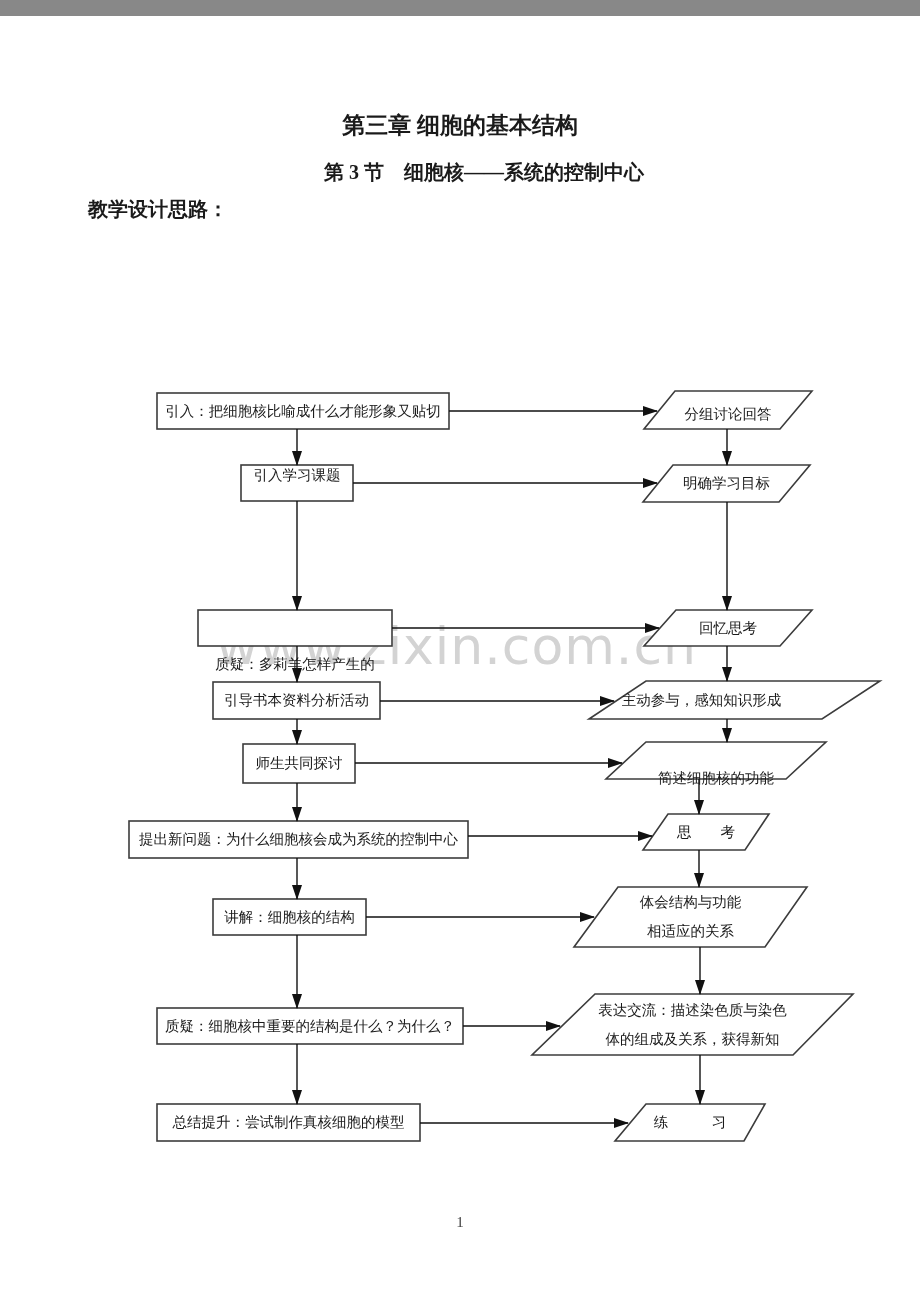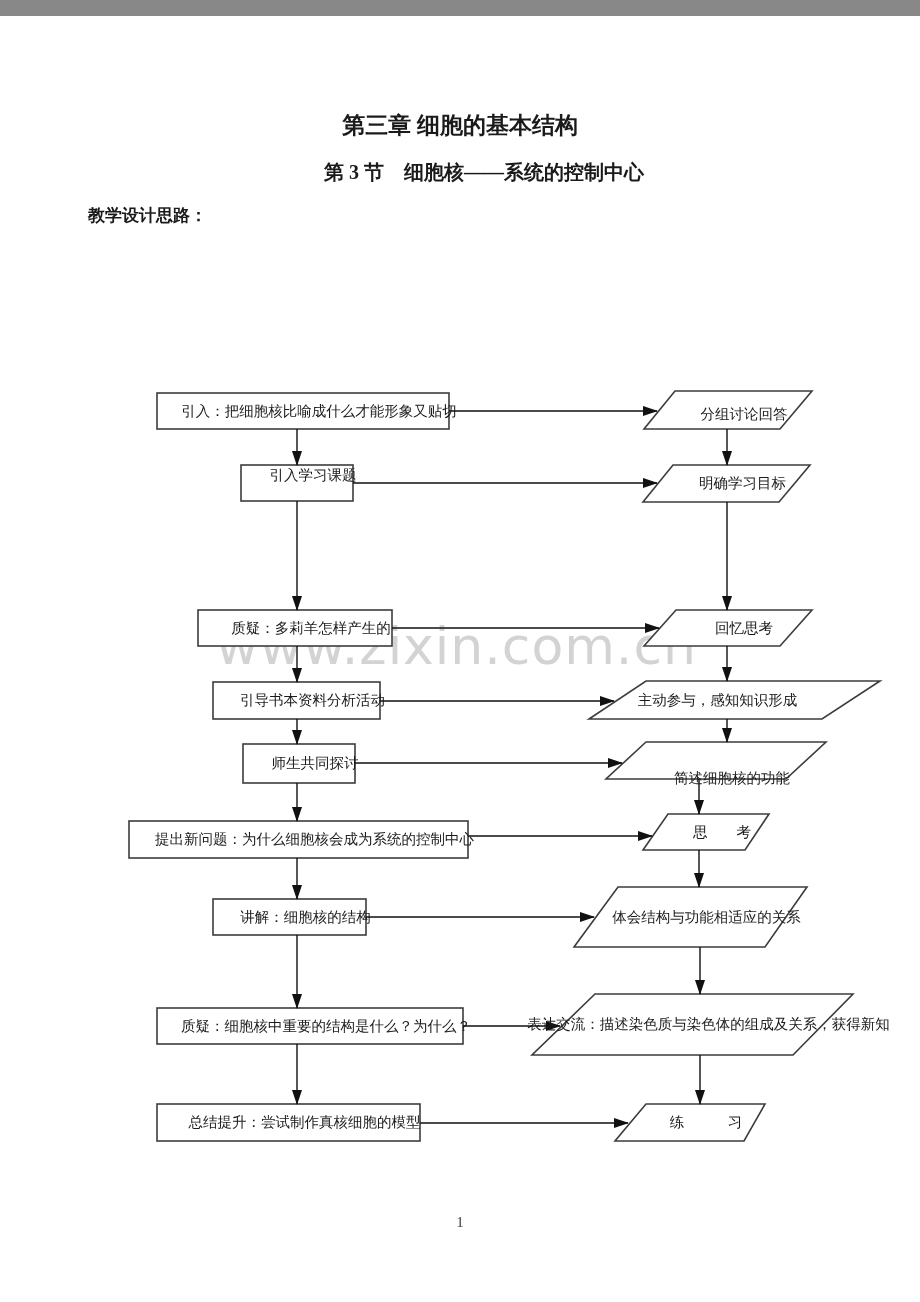--- a/index.html
+++ b/index.html
@@ -10,40 +10,40 @@
   }
   .doc-title {
     position:absolute; top:94px; left:0; width:100%; margin:0;
     text-align:center; font-size:23px; font-weight:bold;
   }
   .doc-subtitle {
     position:absolute; top:143px; left:0; width:100%; margin:0;
     text-align:center; font-size:20px; font-weight:bold;padding-left:24px;
   }
   .sec-heading {
-    position:absolute; left:88px; top:188px;
-    font-size:17px; font-weight:bold;text-align:center;
+    position:absolute; left:88px; top:180px;
+    font-size:20px; font-weight:bold;text-align:center;
   }
   .body-par {
     position:absolute; left:88px; top:212px; width:745px; margin:0;
     font-size:16px; line-height:24.5px; text-align:justify; text-indent:2em;
   }
   .watermark {
     position:absolute; left:216px; top:600px; z-index:1;
     font-family:"DejaVu Sans","Liberation Sans",sans-serif;
     font-size:52px; color:#d3d3d3; letter-spacing:1px; white-space:nowrap;
   }
   svg.flow { position:absolute; left:0; top:0; z-index:2; }
   svg.flow rect, svg.flow polygon { fill:#ffffff; stroke:#3c3c3c; stroke-width:1.6; }
   svg.flow line { stroke:#111111; stroke-width:1.4; }
   .nl {
     position:absolute; z-index:3; display:flex; align-items:center; justify-content:center;
-    font-size:14.5px; white-space:nowrap; text-align:center;padding-left:16px;
+    font-size:14.5px; white-space:nowrap; text-align:center;
   }
-  .nl.two { line-height:29px; }
+  .nl.two { flex-direction:column; line-height:29px; }
   .page-num {
     position:absolute; top:1198px; left:0; width:100%;
     text-align:center; font-size:15px; color:#3f3f3f;
   }
 </style>
 </head>
 <body>
 
 <div class="page">
 
@@ -104,21 +104,21 @@
     <line x1="380" y1="685" x2="614" y2="685" marker-end="url(#ah)"></line>
     <line x1="355" y1="747" x2="622" y2="747" marker-end="url(#ah)"></line>
     <line x1="468" y1="820" x2="652" y2="820" marker-end="url(#ah)"></line>
     <line x1="366" y1="901" x2="594" y2="901" marker-end="url(#ah)"></line>
     <line x1="463" y1="1010" x2="560" y2="1010" marker-end="url(#ah)"></line>
     <line x1="420" y1="1107" x2="628" y2="1107" marker-end="url(#ah)"></line>
   </svg>
 
   <div class="nl" style="left:157px;top:377px;width:292px;height:36px">引入：把细胞核比喻成什么才能形象又贴切</div>
   <div class="nl" style="left:241px;top:449px;width:112px;height:20px">引入学习课题</div>
-  <div class="nl" style="left:198px;top:594px;width:194px;height:36px">质疑：多莉羊怎样产生的</div>
+  <div class="nl" style="left:198px;top:630px;width:194px;height:36px">质疑：多莉羊怎样产生的</div>
   <div class="nl" style="left:213px;top:666px;width:167px;height:37px">引导书本资料分析活动</div>
   <div class="nl" style="left:243px;top:728px;width:112px;height:39px">师生共同探讨</div>
   <div class="nl" style="left:129px;top:805px;width:339px;height:37px">提出新问题：为什么细胞核会成为系统的控制中心</div>
   <div class="nl" style="left:213px;top:883px;width:153px;height:36px">讲解：细胞核的结构</div>
   <div class="nl" style="left:157px;top:992px;width:306px;height:36px">质疑：细胞核中重要的结构是什么？为什么？</div>
   <div class="nl" style="left:157px;top:1088px;width:263px;height:37px">总结提升：尝试制作真核细胞的模型</div>
 
   <div class="nl" style="left:644px;top:375px;width:168px;height:46px">分组讨论回答</div>
   <div class="nl" style="left:643px;top:449px;width:167px;height:37px">明确学习目标</div>
   <div class="nl" style="left:644px;top:594px;width:168px;height:36px">回忆思考</div>

